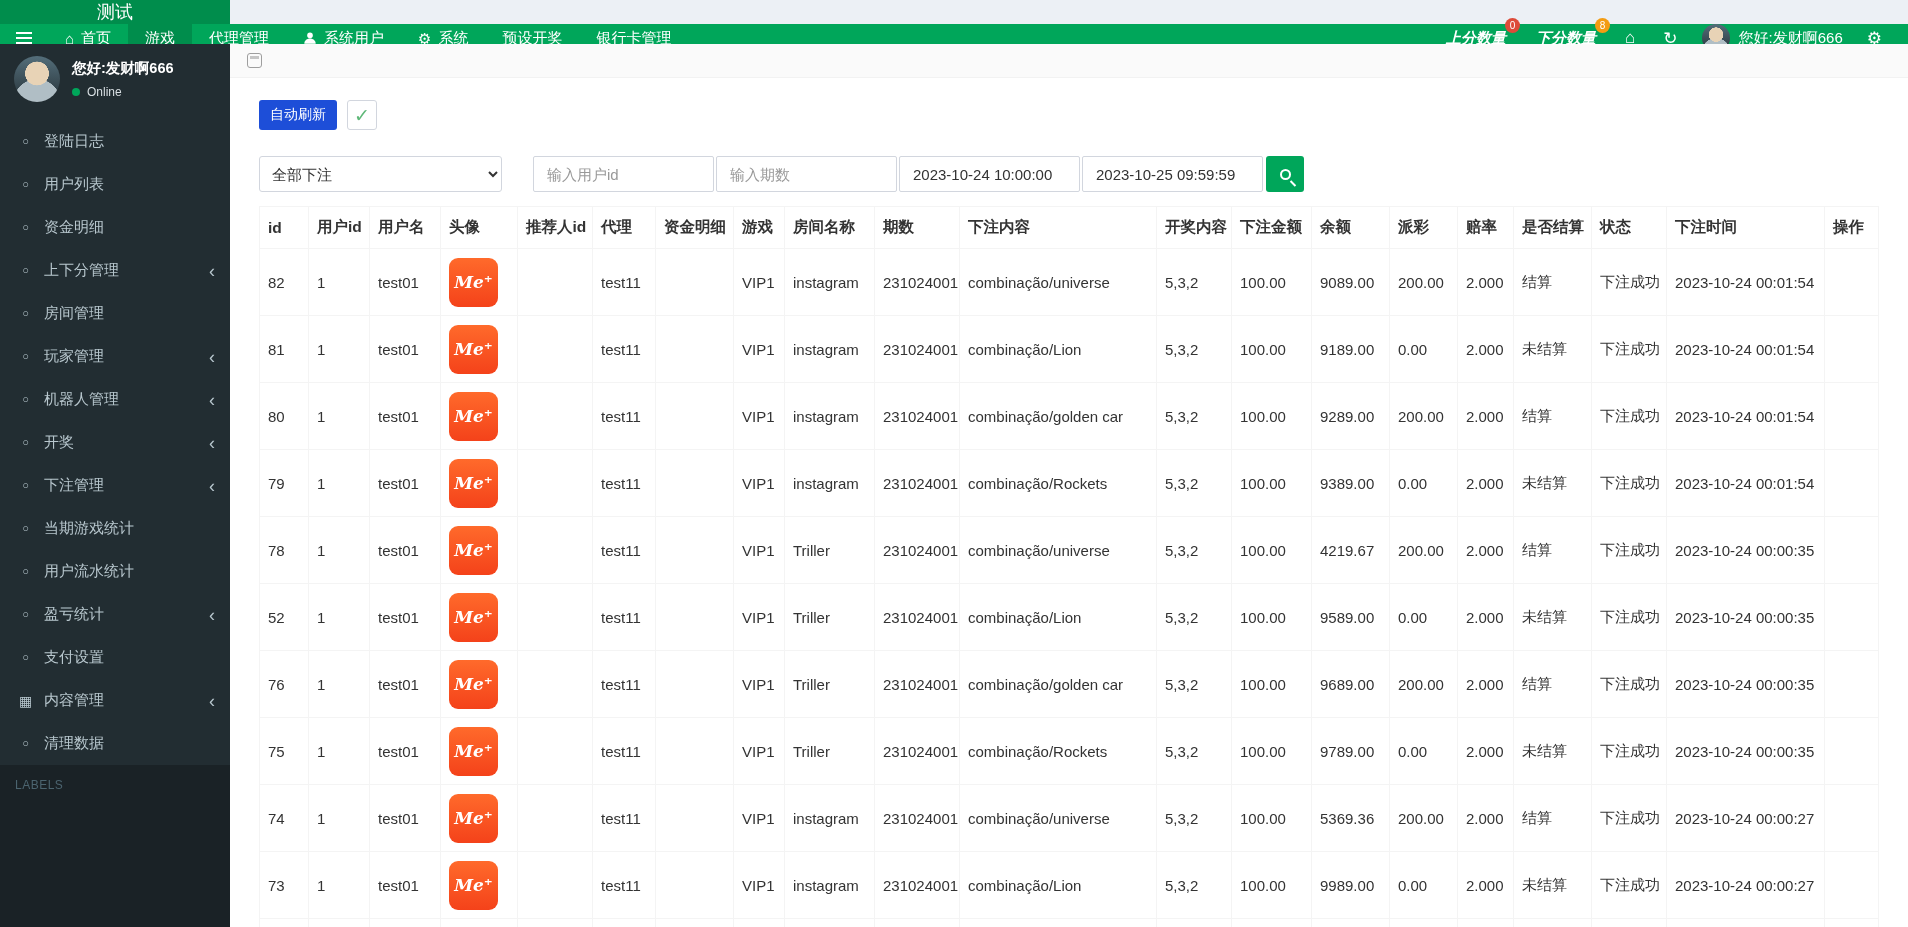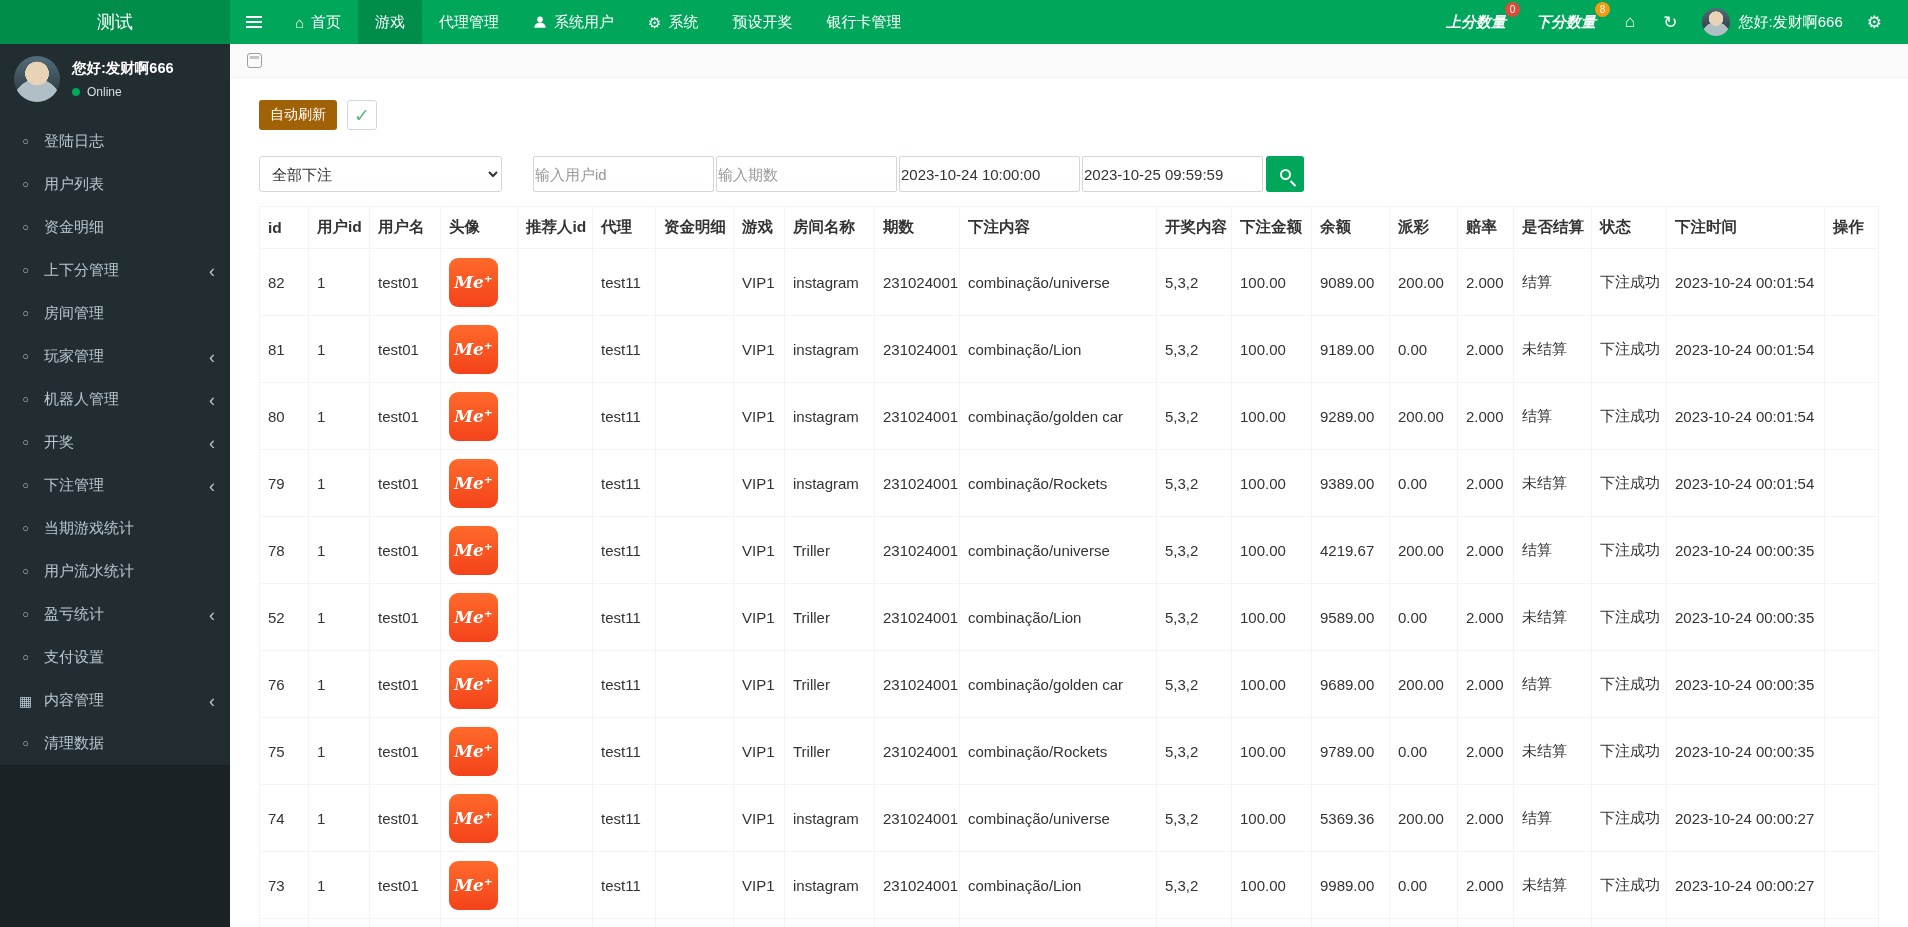--- a/index.html
+++ b/index.html
@@ -1,21 +1,21 @@
 <!DOCTYPE html>
 <html><head>
 <meta charset="utf-8">
 <style>
   * { box-sizing: border-box; margin: 0; padding: 0; }
   html, body { width: 1908px; height: 927px; overflow: hidden; }
   body { font-family: "Liberation Sans", "DejaVu Sans", sans-serif; background: #ecf0f5; }
   a { text-decoration: none; }
 
   
-  .header { height: 44px; display: flex; }
+  .header { height: 44px; display: flex; flex-direction: column; }
   .logo { width: 230px; background: #008d4c; color: #fff; display: flex; align-items: center; justify-content: center; font-size: 18px; cursor: pointer; }
   .navbar { flex: 1; background: #00a65a; display: flex; align-items: stretch; color: #fff; }
   .hamburger { width: 48px; display: flex; flex-direction: column; justify-content: center; align-items: center; gap: 3px; cursor: pointer; }
   .hamburger .bar { width: 16px; height: 2px; background: #fff; }
   .nav-left { display: flex; }
   .nav-item { display: flex; align-items: center; gap: 7px; padding: 0 17px; font-size: 15px; color: #fff; cursor: pointer; }
   .nav-item.active { background: #008d4c; }
   .icn { display: inline-flex; align-items: center; justify-content: center; line-height: 1; }
   .nav-right { margin-left: auto; display: flex; align-items: center; padding-right: 12px; }
   .nav-stat { position: relative; font-style: italic; font-weight: bold; font-size: 15px; padding: 0 15px; cursor: pointer; }
@@ -49,25 +49,25 @@
   .labels-header { background: #1a2226; color: #4b646f; font-size: 12px; padding: 13px 15px 11px; letter-spacing: .5px; }
   .sidebar-fill { flex: 1; background: #1a2226; }
 
   
   .content { flex: 1; background: #fff; overflow: hidden; display: flex; flex-direction: column; }
   .tabbar { height: 34px; background: #fafafa; border-bottom: 1px solid #f2f2f2; display: flex; align-items: center; padding: 0 17px; flex: none; }
   .tab-icon { width: 15px; height: 15px; border: 1px solid #9e9e9e; border-radius: 3px; position: relative; cursor: pointer; }
   .tab-icon::after { content: ''; position: absolute; left: 2px; top: 2px; right: 2px; height: 3px; background: #c5c5c5; }
   .inner { padding: 22px 29px; }
   .auto-row { display: flex; align-items: center; gap: 10px; margin-bottom: 26px; }
-  .btn-refresh { width: 78px; height: 30px; background: #a16207; color: #fff; border: none; border-radius: 3px; font-size: 14px; cursor: pointer; font-family: inherit; }
+  .btn-refresh { width: 78px; height: 30px; background: #1d4ed8; color: #fff; border: none; border-radius: 3px; font-size: 14px; cursor: pointer; font-family: inherit; }
   .chk { width: 30px; height: 30px; background: #fff; border: 1px solid #d2d6de; border-radius: 3px; display: flex; align-items: center; justify-content: center; color: #5FB878; font-size: 19px; font-weight: bold; cursor: pointer; }
   .filter-row { display: flex; align-items: center; margin-bottom: 14px; }
   .f-select { width: 243px; height: 36px; border: 1px solid #d2d6de; border-radius: 3px; background: #fff; color: #333; font-size: 15px; padding: 0 8px; margin-right: 31px; font-family: inherit; }
-  .f-input { width: 181px; height: 36px; border: 1px solid #d2d6de; font-size: 15px; padding: 0 1px; margin-right: 2px; color: #333; border-radius: 2px; font-family: inherit; }
+  .f-input { width: 181px; height: 36px; border: 1px solid #d2d6de; font-size: 15px; padding: 0 13px; margin-right: 2px; color: #333; border-radius: 2px; font-family: inherit; }
   .f-input::placeholder { color: #999; }
   .search-btn { width: 38px; height: 36px; background: #00a65a; border: none; border-radius: 3px; display: flex; align-items: center; justify-content: center; cursor: pointer; margin-left: 1px; }
   .mag { width: 11px; height: 11px; border: 2px solid #fff; border-radius: 50%; position: relative; display: block; }
   .mag::after { content: ''; position: absolute; width: 2px; height: 7px; background: #fff; left: 10px; top: 9px; transform: rotate(-45deg); }
 
   
   table { border-collapse: collapse; table-layout: fixed; width: 1620px; margin-top: 4px; }
   th, td { border: 1px solid #f4f4f4; font-size: 15px; color: #333; text-align: left; white-space: nowrap; overflow: hidden; }
   th { font-weight: bold; padding: 10px 8px; font-size: 15.5px; }
   td { height: 67px; padding: 0 8px; vertical-align: middle; }
@@ -212,20 +212,21 @@
           <a class="menu-item">
             <span class="icn menu-icn grid">▦</span>
             <span>内容管理</span>
             <span class="chev">‹</span>
           </a>
           <a class="menu-item">
             <span class="icn menu-icn">○</span>
             <span>清理数据</span>
           </a>
         </nav>
+      <div class="labels-header">LABELS</div>
       <div class="sidebar-fill"></div>
     </aside>
 
     <main class="content">
       <div class="tabbar">
         <span class="tab-icon"></span>
       </div>
       <div class="inner">
         <div class="auto-row">
           <button class="btn-refresh">自动刷新</button>

